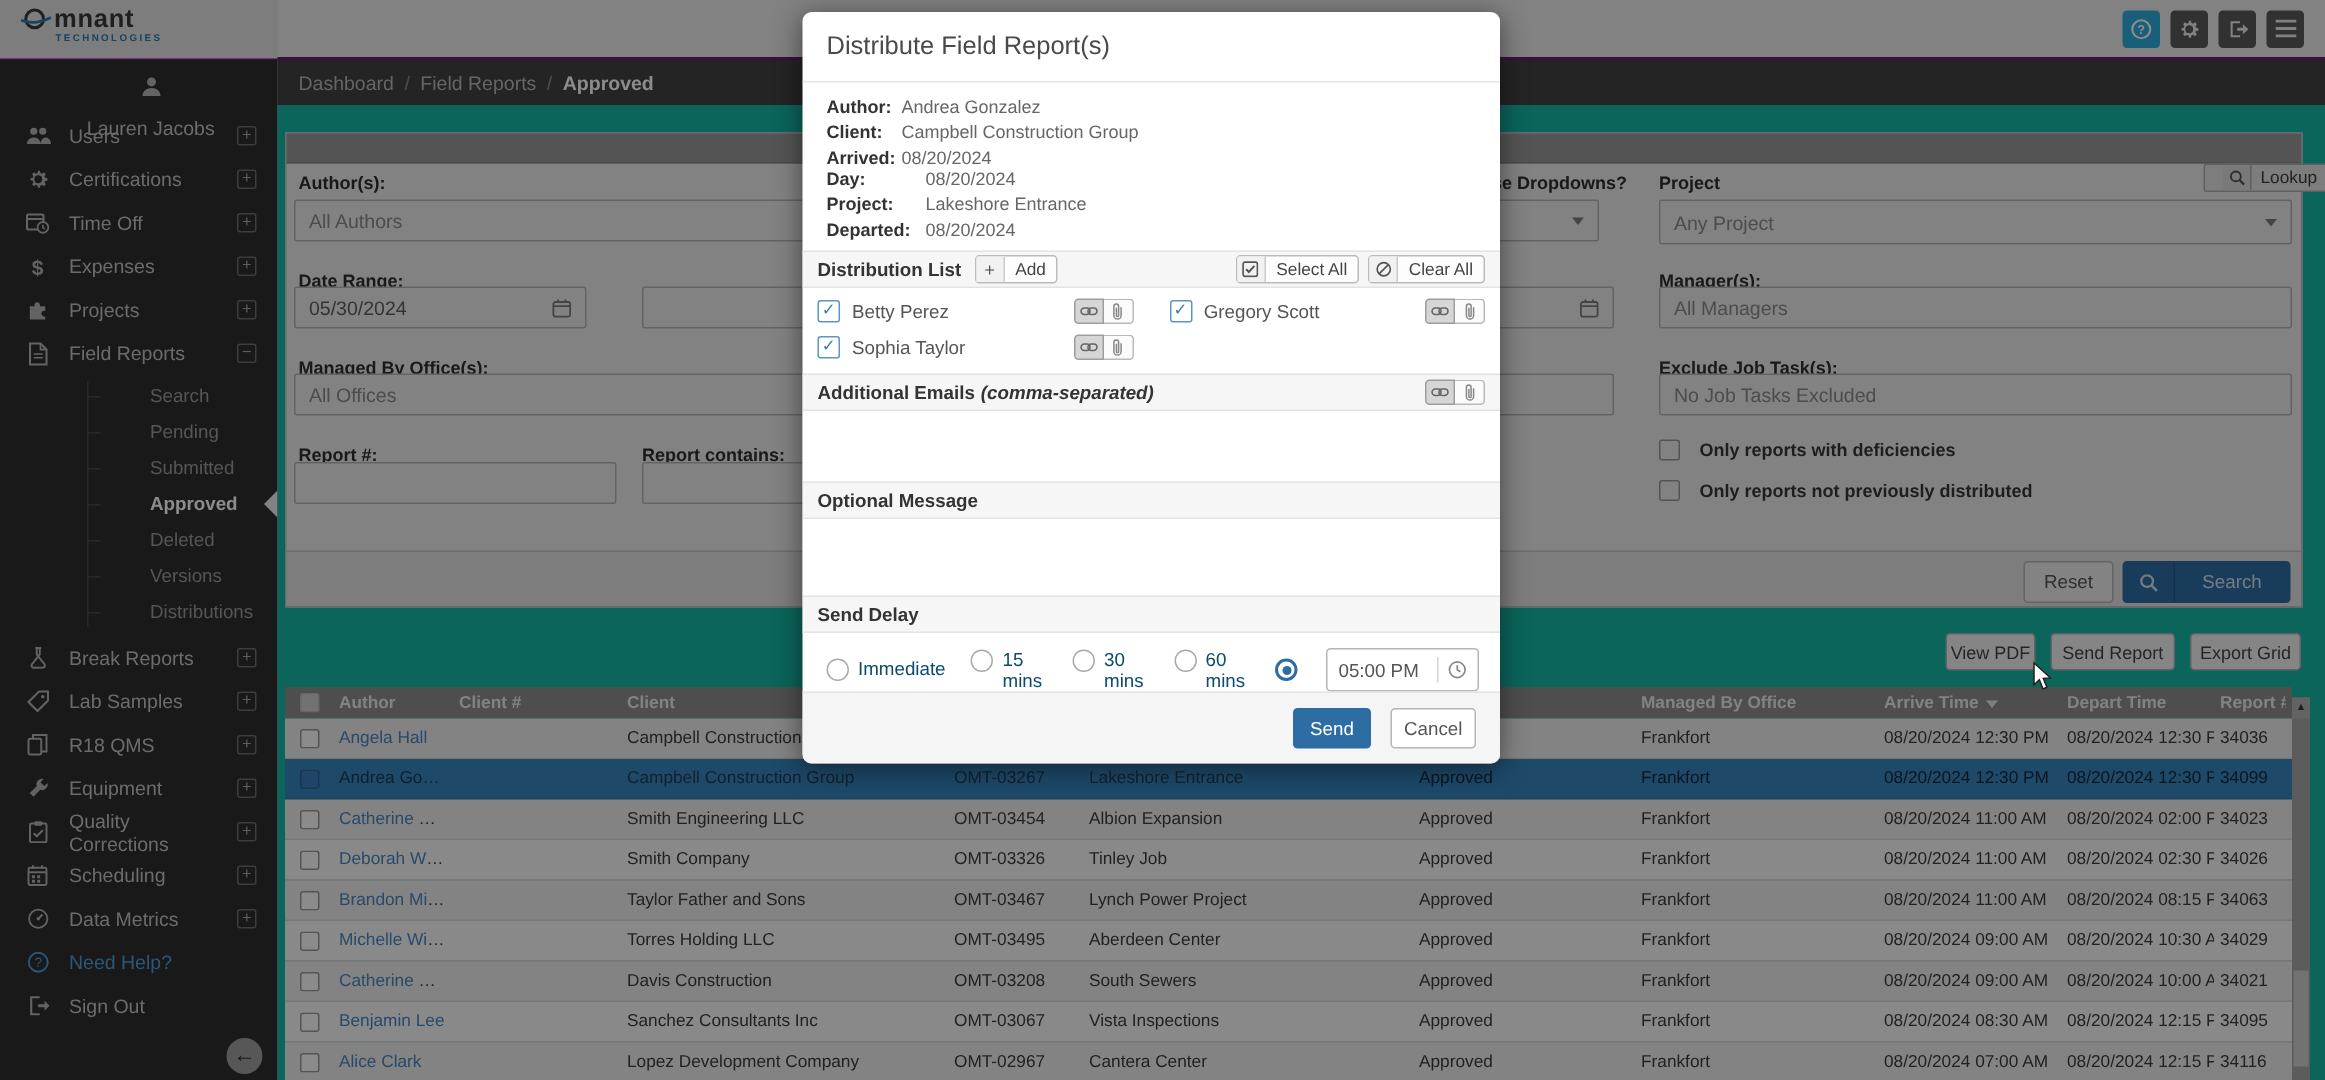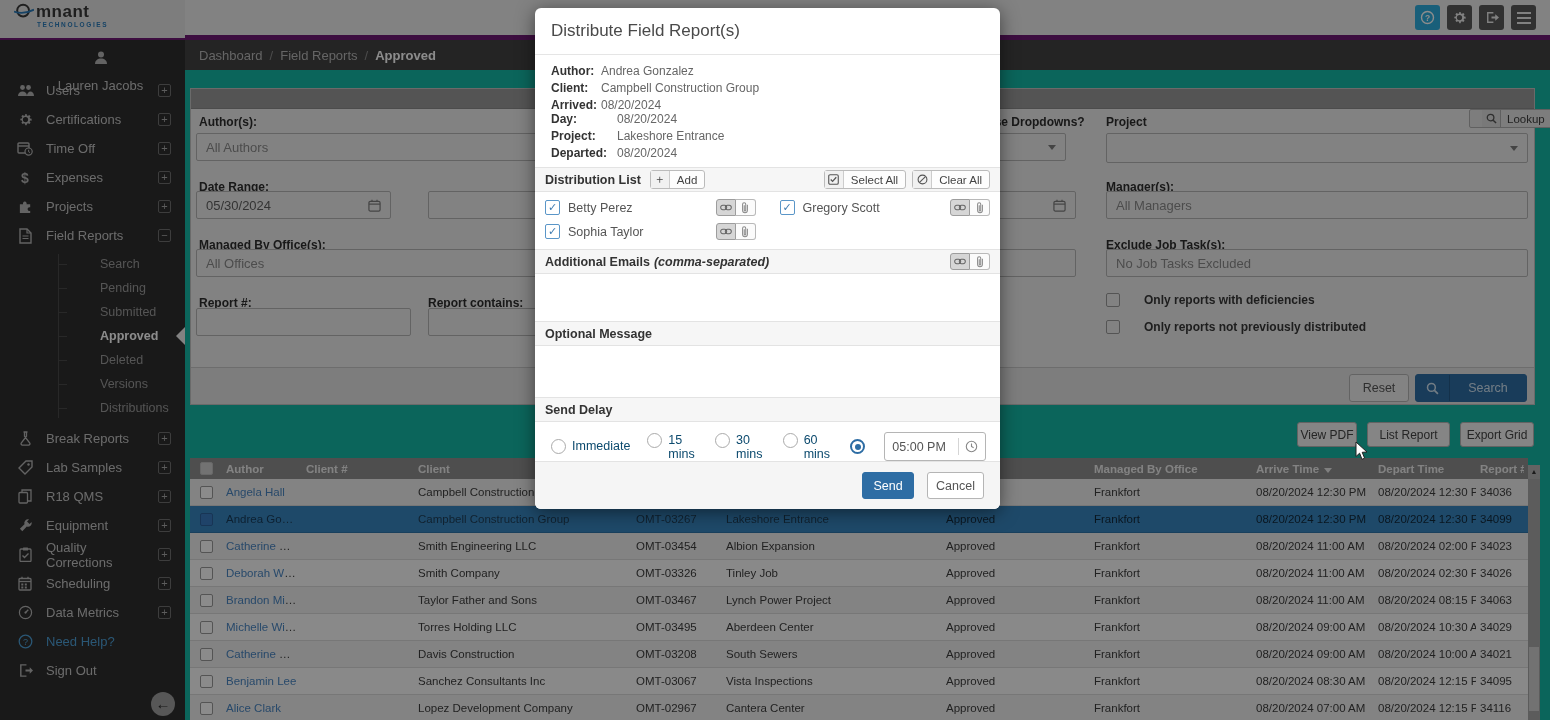--- a/index.html
+++ b/index.html
@@ -1,21 +1,21 @@
 <!DOCTYPE html>
 <html><head>
 <meta charset="utf-8">
 <style>
   * { margin:0; padding:0; box-sizing:border-box; }
   html,body { width:1550px; height:720px; overflow:hidden; background:#000; }
   body { font-family:"Liberation Sans", sans-serif; }
   .stage { position:relative; width:1550px; height:720px; overflow:hidden; background:#e0e0e0; }
 
   
-  .topbar { position:absolute; left:0; top:0; width:1550px; height:40px; background:#ededed; border-bottom:5px solid #701a75; display:flex; align-items:center; }
+  .topbar { position:absolute; left:0; top:0; width:1550px; height:40px; background:#ededed; border-bottom:2px solid #701a75; display:flex; align-items:center; }
   .logo { width:185px; height:40px; background:#e4e4e4; padding:4px 0 0 14px; }
   .logo-row { display:flex; align-items:center; gap:2px; }
   .logo-mark { width:20px; height:17px; }
   .logo-text { font-size:17px; font-weight:bold; color:#3a3a3a; letter-spacing:0.5px; }
   .logo-sub { font-size:6.5px; font-weight:bold; color:#2b7bb9; letter-spacing:1.6px; margin-left:23px; margin-top:-1px; }
   .topbar-icons { margin-left:auto; display:flex; gap:7px; padding-right:14px; }
   .tb-btn { width:25px; height:25px; border-radius:3px; background:#5a5a5a; color:#ececec; display:flex; align-items:center; justify-content:center; cursor:pointer; }
   .tb-btn.info { background:#2eaede; }
   .tb-btn svg { display:block; }
 
@@ -47,21 +47,21 @@
   .filter-panel { position:absolute; left:5px; top:18px; width:1345px; height:317px; background:#ededed; border:1px solid #c2c2c2; }
   .panel-strip { position:absolute; left:0; top:0; width:100%; height:20px; background:#9a9a9a; border-bottom:1px solid #8a8a8a; }
   .f-label { position:absolute; font-size:12px; font-weight:bold; color:#2e2e2e; }
   .f-input { position:absolute; height:28px; border:1px solid #b5b5b5; border-radius:2px; background:#ededed; font-size:13px; color:#8a8a8a; display:flex; align-items:center; padding:0 9px; }
   .f-input .ph { flex:1; overflow:hidden; white-space:nowrap; }
   .f-input .right-ico { margin-left:auto; color:#7d7d7d; display:flex; align-items:center; }
   .caret { width:0; height:0; border-left:4px solid transparent; border-right:4px solid transparent; border-top:5px solid #7d7d7d; }
   .lookup-btn { position:absolute; height:19px; display:flex; align-items:center; font-size:11.5px; color:#3c3c3c; border:1px solid #b0b0b0; border-radius:2px; background:#e4e4e4; cursor:pointer; }
   .lookup-btn .mag { width:19px; height:17px; display:flex; align-items:center; justify-content:center; border-right:1px solid #b0b0b0; background:#dcdcdc; }
   .lookup-btn .txt { padding:0 6px; }
-  .f-check { position:absolute; display:flex; align-items:center; gap:24px; font-size:12px; font-weight:bold; color:#383838; cursor:pointer; }
+  .f-check { position:absolute; display:flex; align-items:center; gap:13px; font-size:12px; font-weight:bold; color:#383838; cursor:pointer; }
   .cb-box { width:14px; height:14px; border:1px solid #9a9a9a; border-radius:2px; background:#ededed; }
   .panel-foot { position:absolute; left:0; bottom:0; width:100%; height:37px; background:#e4e4e4; border-top:1px solid #c6c6c6; }
   .btn { display:inline-flex; align-items:center; justify-content:center; border:1px solid #b5b5b5; border-radius:3px; background:#efefef; color:#555; font-size:12.5px; cursor:pointer; }
   .reset-btn { position:absolute; left:1158px; top:285px; width:60px; height:28px; }
   .search-btn { position:absolute; left:1224px; top:285px; width:112px; height:28px; background:#2e6da4; border-color:#2e6da4; color:#cfe2f1; display:flex; gap:0; padding:0; }
   .search-btn .mag { width:34px; display:flex; align-items:center; justify-content:center; border-right:1px solid #255a88; height:100%; }
   .search-btn .txt { flex:1; text-align:center; }
 
   
   .act-btn { position:absolute; height:25px; font-size:12px; background:#f2f2f2; color:#444; }
@@ -460,20 +460,21 @@
       <div class="lookup-btn" style="left:1278px; top:20px;padding-left:12px;">
         <span class="mag">
             <svg class="i" width="11" height="11" viewBox="0 0 12 12">
               <circle cx="5" cy="5" r="3.6" fill="none" stroke="#555" stroke-width="1.4"></circle>
               <line x1="7.8" y1="7.8" x2="11" y2="11" stroke="#555" stroke-width="1.6"></line>
             </svg>
           </span>
         <span class="txt">Lookup</span>
       </div>
       <div class="f-input" style="left:915px; top:44px; width:422px; height:30px;">
+        <span class="ph">Any Project</span>
         <span class="right-ico">
             <span class="caret"></span>
           </span>
       </div>
 
       <div class="f-label" style="left:915px; top:91px;">Manager(s):</div>
       <div class="f-input" style="left:915px; top:102px; width:422px;">
         <span class="ph">All Managers</span>
       </div>
 
@@ -513,21 +514,21 @@
             <svg class="i" width="13" height="13" viewBox="0 0 12 12">
               <circle cx="5" cy="5" r="3.6" fill="none" stroke="#cfe2f1" stroke-width="1.4"></circle>
               <line x1="7.8" y1="7.8" x2="11" y2="11" stroke="#cfe2f1" stroke-width="1.6"></line>
             </svg>
           </span>
         <span class="txt">Search</span>
       </div>
     </div>
 
     <div class="btn act-btn view-pdf">View PDF</div>
-    <div class="btn act-btn send-report">List Report</div>
+    <div class="btn act-btn send-report">Send Report</div>
     <div class="btn act-btn export-grid">Export Grid</div>
 
     <div class="grid">
       <div class="g-head">
         <span class="gc col-cb">
             <span class="head-cb"></span>
           </span>
         <span class="gc col-author">Author</span>
         <span class="gc col-clientnum">Client #</span>
         <span class="gc col-client">Client</span>

